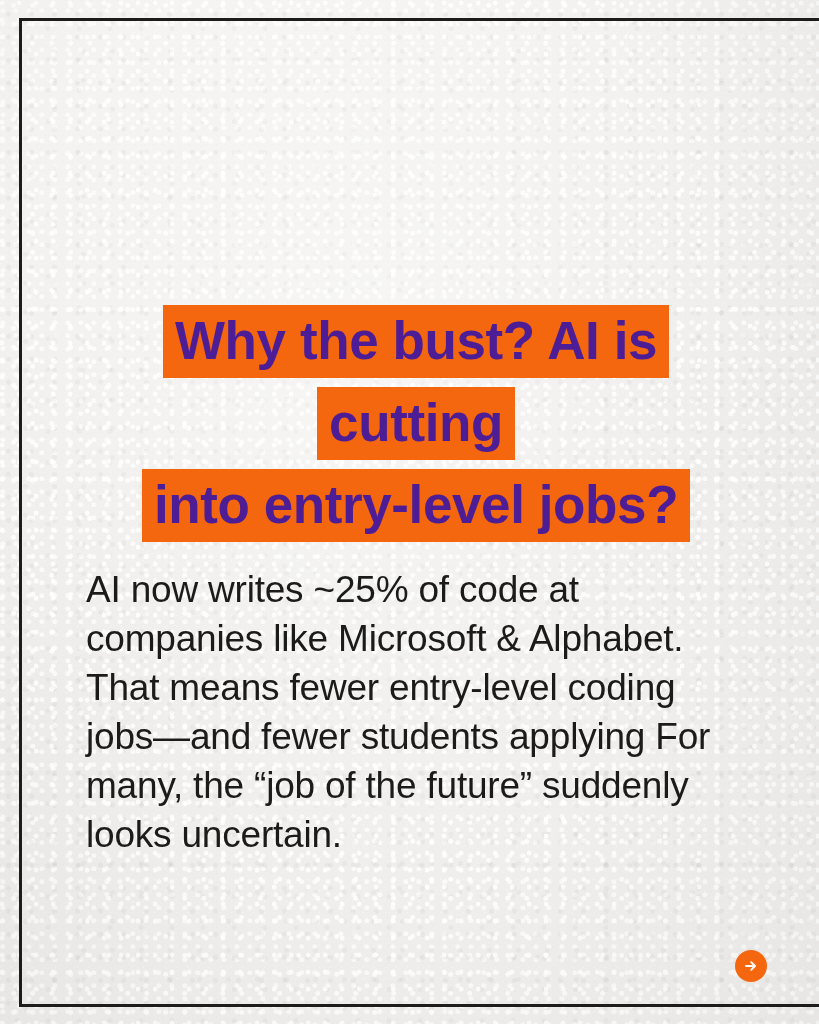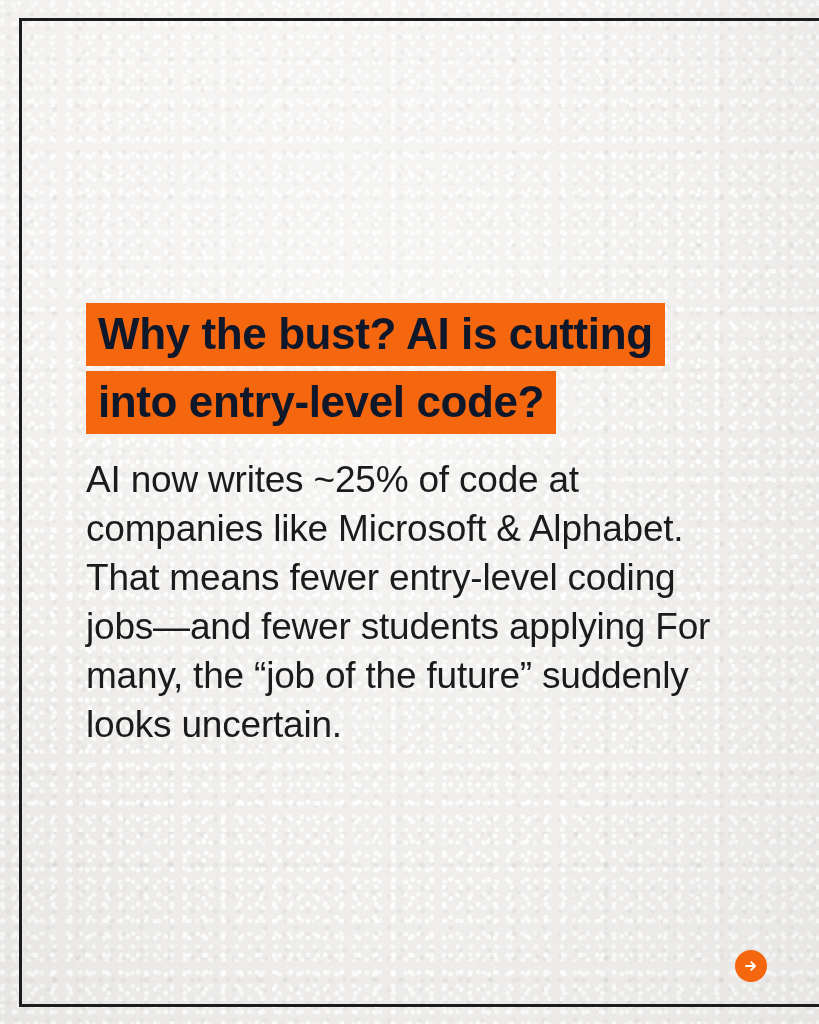--- a/index.html
+++ b/index.html
@@ -77,25 +77,26 @@
   .content {
     position: absolute;
     left: 86px;
     top: 300px;
     width: 660px;
   }
 
   .headline {
     margin: 0;
     padding: 0;
-    font-size: 44px;
+    font-size: 53px;
     line-height: 1.26;
     font-weight: 700;
     letter-spacing: -0.4px;
-    color: #0f172a;
+    color: #4c1d95;
+    text-align: center;
   }
   .headline .hl {
     display: inline;
     background-color: #f4670f;
     box-decoration-break: clone;
     -webkit-box-decoration-break: clone;
     padding: 6px 12px 8px 12px;
     line-height: 1.55;
   }
 
@@ -132,21 +133,21 @@
   <div class="texture"></div>
   <div class="vignette"></div>
 
   <div class="frame-top"></div>
   <div class="frame-left"></div>
   <div class="frame-bottom"></div>
 
   <div class="content">
     <h1 class="headline">
       <span class="hl">Why the bust? AI is cutting</span><br>
-      <span class="hl">into entry-level code?</span>
+      <span class="hl">into entry-level jobs?</span>
     </h1>
     <p class="body-copy">AI now writes ~25% of code at companies like Microsoft &amp; Alphabet. That means fewer entry-level coding jobs—and fewer students applying For many, the “job of the future” suddenly looks uncertain.</p>
   </div>
 
   <div class="next-button">
     <span>
       <svg width="18" height="18" viewBox="0 0 18 18" aria-hidden="true">
         <path d="M4 9h8.2M9.2 5.2L13 9l-3.8 3.8" fill="none" stroke="#ffffff" stroke-width="1.9" stroke-linecap="round" stroke-linejoin="round"></path>
       </svg>
     </span>

